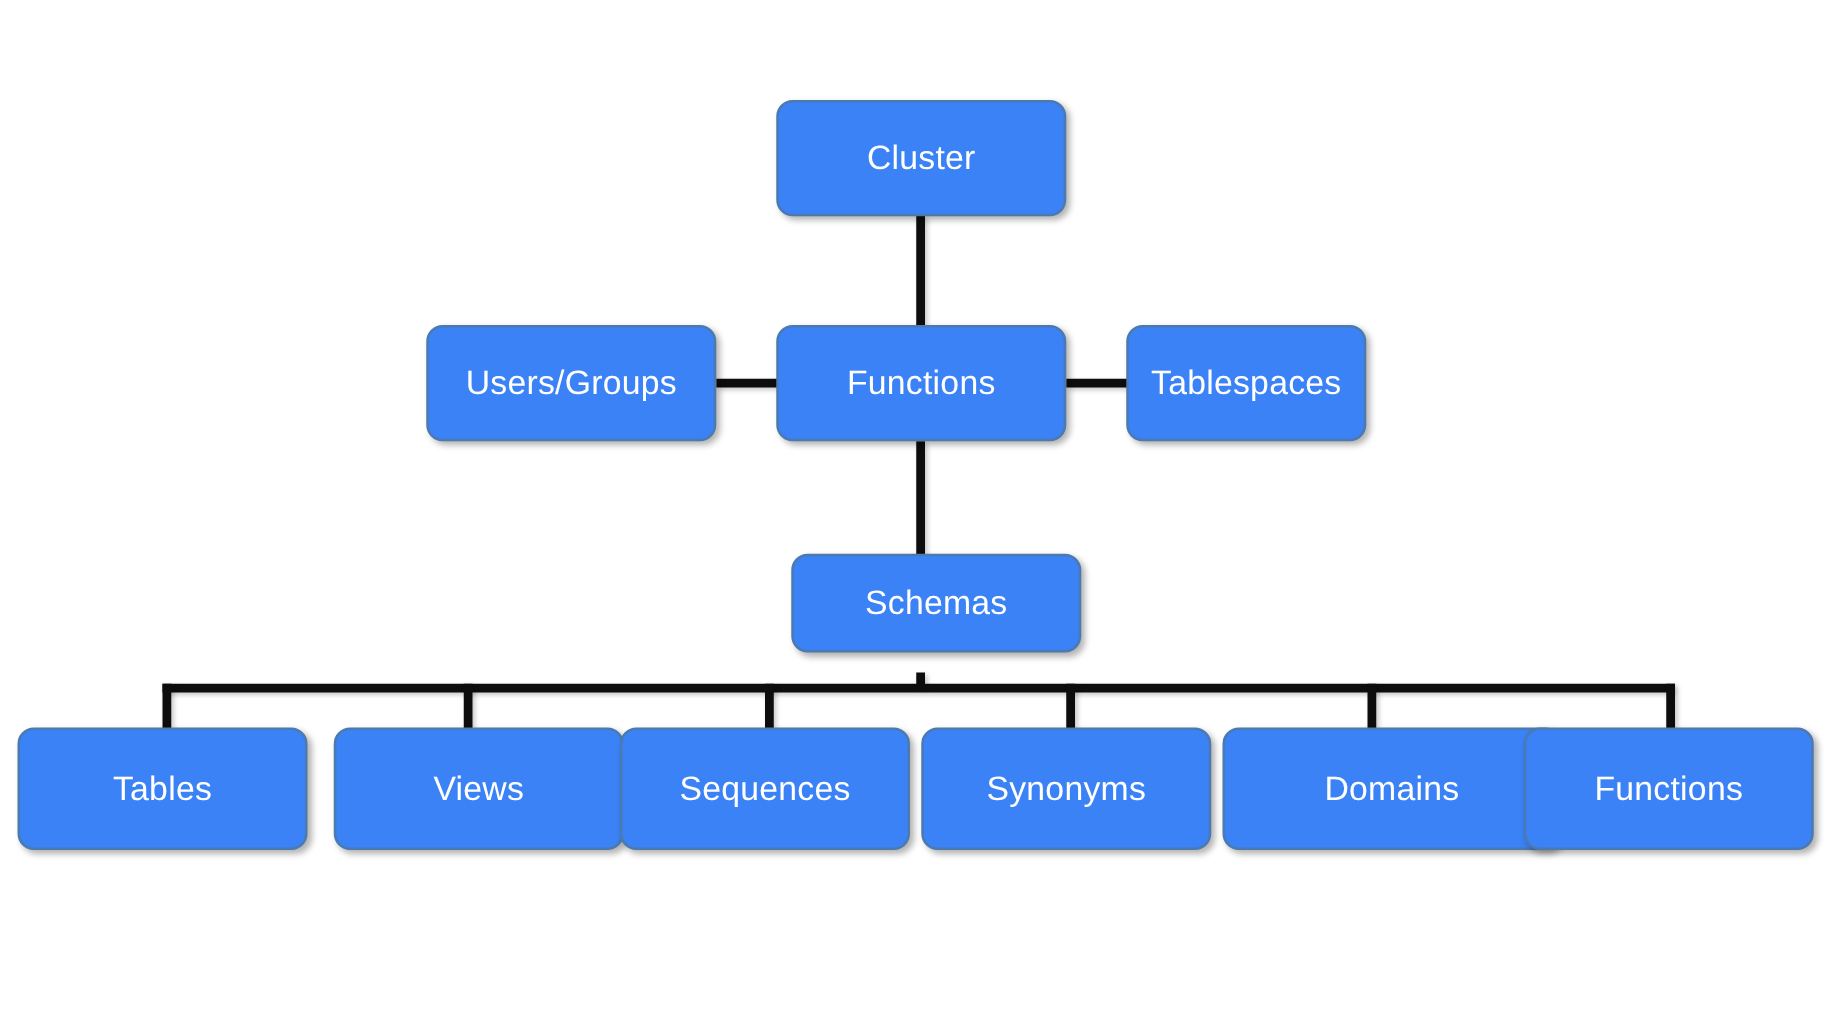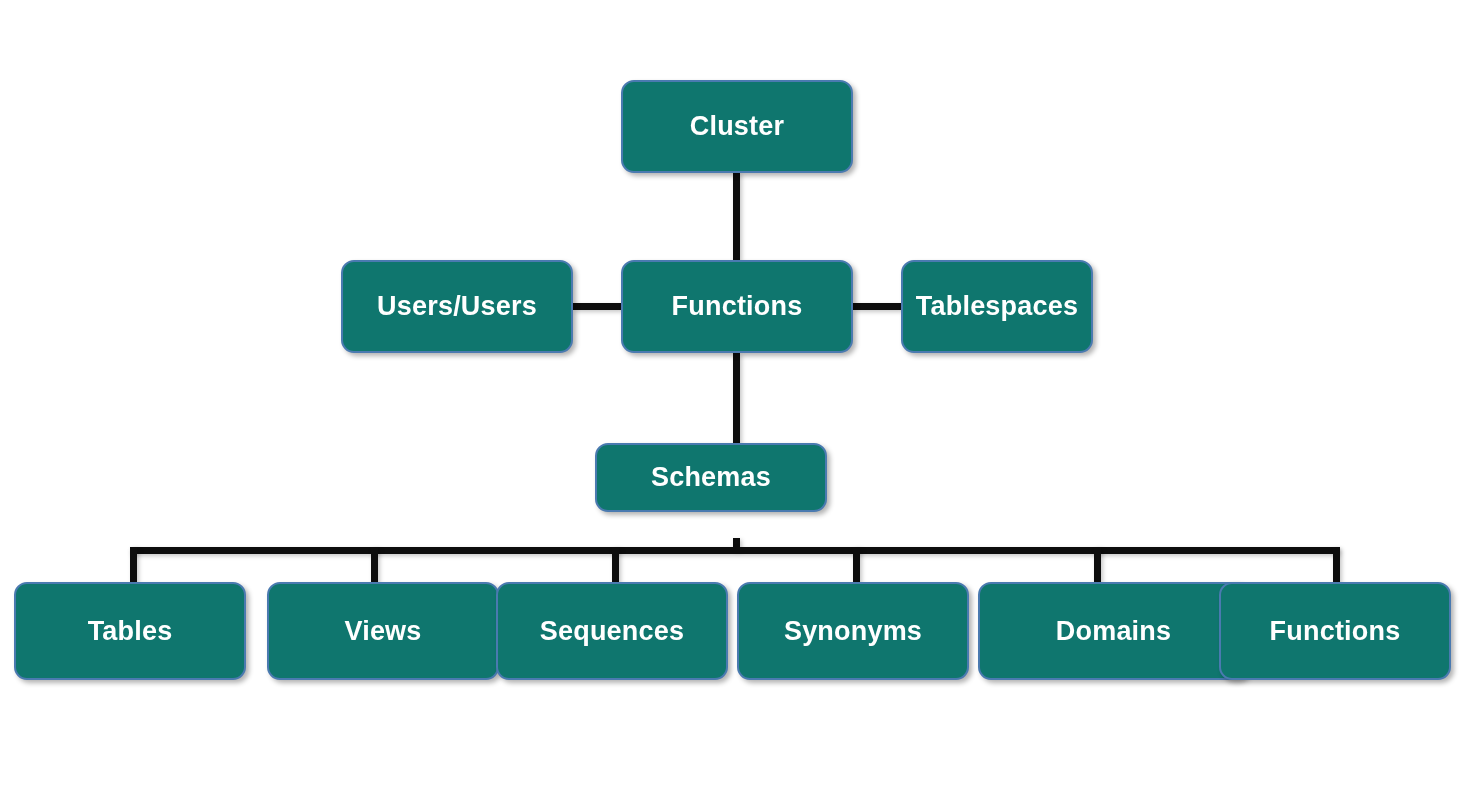--- a/index.html
+++ b/index.html
@@ -36,30 +36,30 @@
     position: absolute;
     background: rgba(0,0,0,0.22);
     filter: blur(2px);
   }
 
   
   .node {
     position: absolute;
     z-index: 2;
     box-sizing: border-box;
-    background: #0f766e;
+    background: #3b82f6;
     border: 2px solid #4a7ab0;
     border-radius: 13px;
     display: flex;
     align-items: center;
     justify-content: center;
     color: #ffffff;
     font-family: "Liberation Sans", sans-serif;
     font-size: 27px;
-    font-weight: 700;
+    font-weight: 400;
     letter-spacing: 0.2px;
     line-height: 1;
     box-shadow: 3px 3px 5px rgba(0,0,0,0.30);
     user-select: none;
     white-space: nowrap;
   }
   .node-label {
     display: block;
     pointer-events: none;
   }
@@ -106,32 +106,32 @@
 
     <div class="conn-shadow" style="left:1335px; top:549px; width:7px; height:35px;"></div>
     <div class="conn" style="left:1333px; top:547px; width:7px; height:36px;"></div>
   </div>
 
   <div class="node" style="left:621px; top:80px; width:232px; height:93px;">
     <span class="node-label">Cluster</span>
   </div>
 
   <div class="node" style="left:341px; top:260px; width:232px; height:93px;">
-    <span class="node-label">Users/Users</span>
+    <span class="node-label">Users/Groups</span>
   </div>
 
   <div class="node" style="left:621px; top:260px; width:232px; height:93px;">
     <span class="node-label">Functions</span>
   </div>
 
   <div class="node" style="left:901px; top:260px; width:192px; height:93px;">
     <span class="node-label">Tablespaces</span>
   </div>
 
-  <div class="node" style="left:595px; top:443px; width:232px; height:69px;">
+  <div class="node" style="left:633px; top:443px; width:232px; height:79px;">
     <span class="node-label">Schemas</span>
   </div>
 
   <div class="node" style="left:14px; top:582px; width:232px; height:98px;">
     <span class="node-label">Tables</span>
   </div>
 
   <div class="node" style="left:255px; top:582px; width:232px; height:98px;margin-left:12px;">
     <span class="node-label">Views</span>
   </div>

